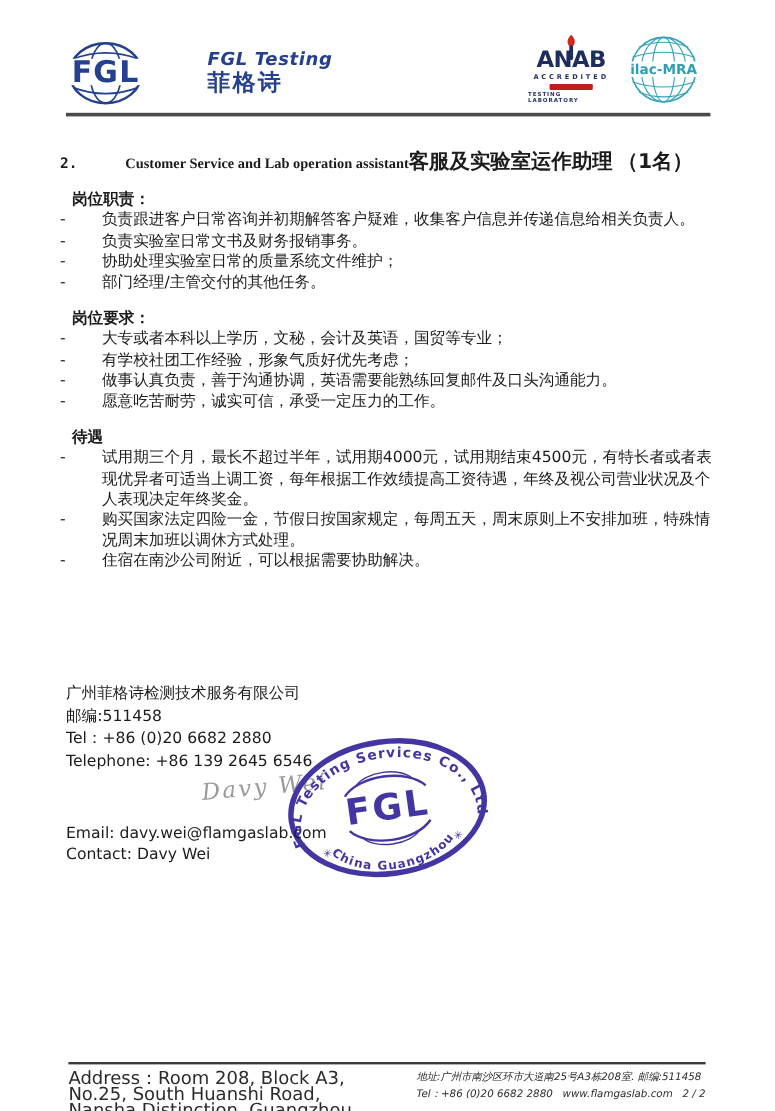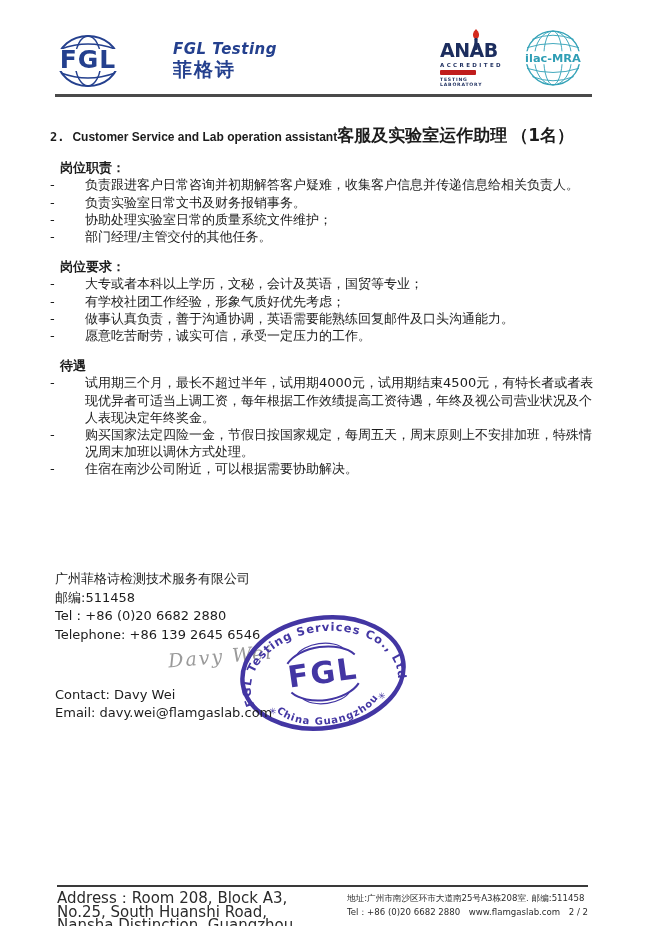--- a/index.html
+++ b/index.html
@@ -6,51 +6,51 @@
   .page{
     position:relative;width:646px;height:926px;margin:0 auto;background:#ffffff;
     font-family:"DejaVu Sans","Liberation Sans",sans-serif;color:#1c1c1c;overflow:hidden;
   }
   
   .brand{position:absolute;left:55px;top:33px;display:flex;align-items:center;gap:8px;}
   .brand-text{display:flex;flex-direction:column;line-height:1.05;margin-left:44px;}
   .brand-en{font-size:15px;font-weight:bold;font-style:italic;color:#24408e;letter-spacing:.5px;}
   .brand-cn{font-size:19px;font-weight:bold;color:#24408e;letter-spacing:2px;margin-top:2px;}
   .certs{position:absolute;right:62px;top:28px;display:flex;align-items:center;gap:10px;}
-  .anab{position:relative;display:flex;flex-direction:column;width:72px;padding-top:12px;margin-left:29px;}
+  .anab{position:relative;display:flex;flex-direction:column;align-items:center;width:72px;padding-top:12px;margin-left:29px;}
   .anab-word{font-size:19px;font-weight:800;color:#1c2d5e;letter-spacing:-.5px;line-height:1;}
   .anab-torch{position:absolute;top:0;left:50%;transform:translateX(-50%);}
   .anab-accredited{font-size:5.5px;font-weight:bold;color:#1c2d5e;letter-spacing:2.4px;margin-top:2px;}
   .anab-banner{width:36px;height:5px;background:#c01d1d;border-radius:1px;margin-top:2px;}
   .anab-lab{font-size:4.6px;font-weight:600;color:#1c2d5e;letter-spacing:.8px;margin-top:2px;}
   .header-rule{position:absolute;left:55px;top:94px;width:537px;height:3px;background:#4a4a4a;}
   
   .content{position:absolute;left:50px;top:127px;width:548px;font-size:13px;line-height:17.2px;}
   .job-title{font-weight:bold;white-space:nowrap;}
   .job-num{font-family:"DejaVu Sans Mono","Liberation Mono",monospace;font-size:12px;margin-right:8px;}
-  .job-title-en{font-family:Liberation Sans, sans-serif;font-size:12px;}
+  .job-title-en{font-family:Liberation Serif, serif;font-size:12px;margin-left:32px;}
   .job-title-cn{font-size:17px;}
   .headcount{margin-left:4px;}
   .sec{margin-top:13px;}
   .sec-heading{font-weight:bold;padding-left:10px;}
   .item{display:flex;}
   .dash{flex:0 0 35px;}
   .itext{flex:1;}
   
   .company{position:absolute;left:55px;top:570px;font-size:13px;line-height:18.6px;}
   .contact{position:absolute;left:55px;top:686px;font-size:13px;line-height:18px;}
   .signature{
     position:absolute;left:168px;top:645px;font-family:"DejaVu Serif","Liberation Serif",serif;
     font-style:italic;font-size:19px;color:#9a9a9a;transform:rotate(-5deg);letter-spacing:2px;
   }
   .stamp{position:absolute;left:237px;top:612px;transform:rotate(-8deg);}
   
   .footer-rule{position:absolute;left:57px;top:885px;width:531px;height:2px;background:#3a3a3a;}
   .footer-left{position:absolute;left:57px;top:892px;width:280px;font-size:15px;line-height:13.5px;color:#2b2b2b;}
-  .footer-right{position:absolute;left:347px;top:892px;width:241px;font-size:8.6px;line-height:13.5px;color:#2b2b2b;}
+  .footer-right{position:absolute;left:347px;top:892px;width:241px;font-size:8.6px;line-height:13.5px;color:#2b2b2b;font-style:italic;}
   .footer-right-row{display:flex;justify-content:space-between;align-items:baseline;}
 </style>
 </head>
 <body>
 
 <div class="page">
 
   <div class="brand">
     <svg width="66" height="56" viewBox="0 0 66 56">
       <g fill="none" stroke="#24408e" stroke-width="2">
@@ -186,22 +186,22 @@
     <g fill="none" stroke="#4336a3" stroke-width="2">
       <path d="M 52,47 A 38,22 0 0 1 120,47"></path>
       <path d="M 62,40 A 26,14 0 0 1 110,40" stroke-width="1.2"></path>
       <path d="M 52,76 A 38,22 0 0 0 120,76"></path>
       <path d="M 62,83 A 26,14 0 0 0 110,83" stroke-width="1.2"></path>
     </g>
     <text x="86" y="71" text-anchor="middle" font-size="30" font-weight="bold" fill="#4336a3" font-family="DejaVu Sans, sans-serif" letter-spacing="2">FGL</text>
   </svg>
 
   <div class="contact">
+    <div>Email: davy.wei@flamgaslab.com</div>
     <div>Contact: Davy Wei</div>
-    <div>Email: davy.wei@flamgaslab.com</div>
   </div>
 
   <div class="footer-rule"></div>
   <div class="footer-left">
     <div>Address：Room 208, Block A3, No.25, South Huanshi Road,</div>
     <div>Nansha Distinction, Guangzhou, China, 511458</div>
   </div>
   <div class="footer-right">
     <div>地址:广州市南沙区环市大道南25号A3栋208室. 邮编:511458</div>
     <div class="footer-right-row">

